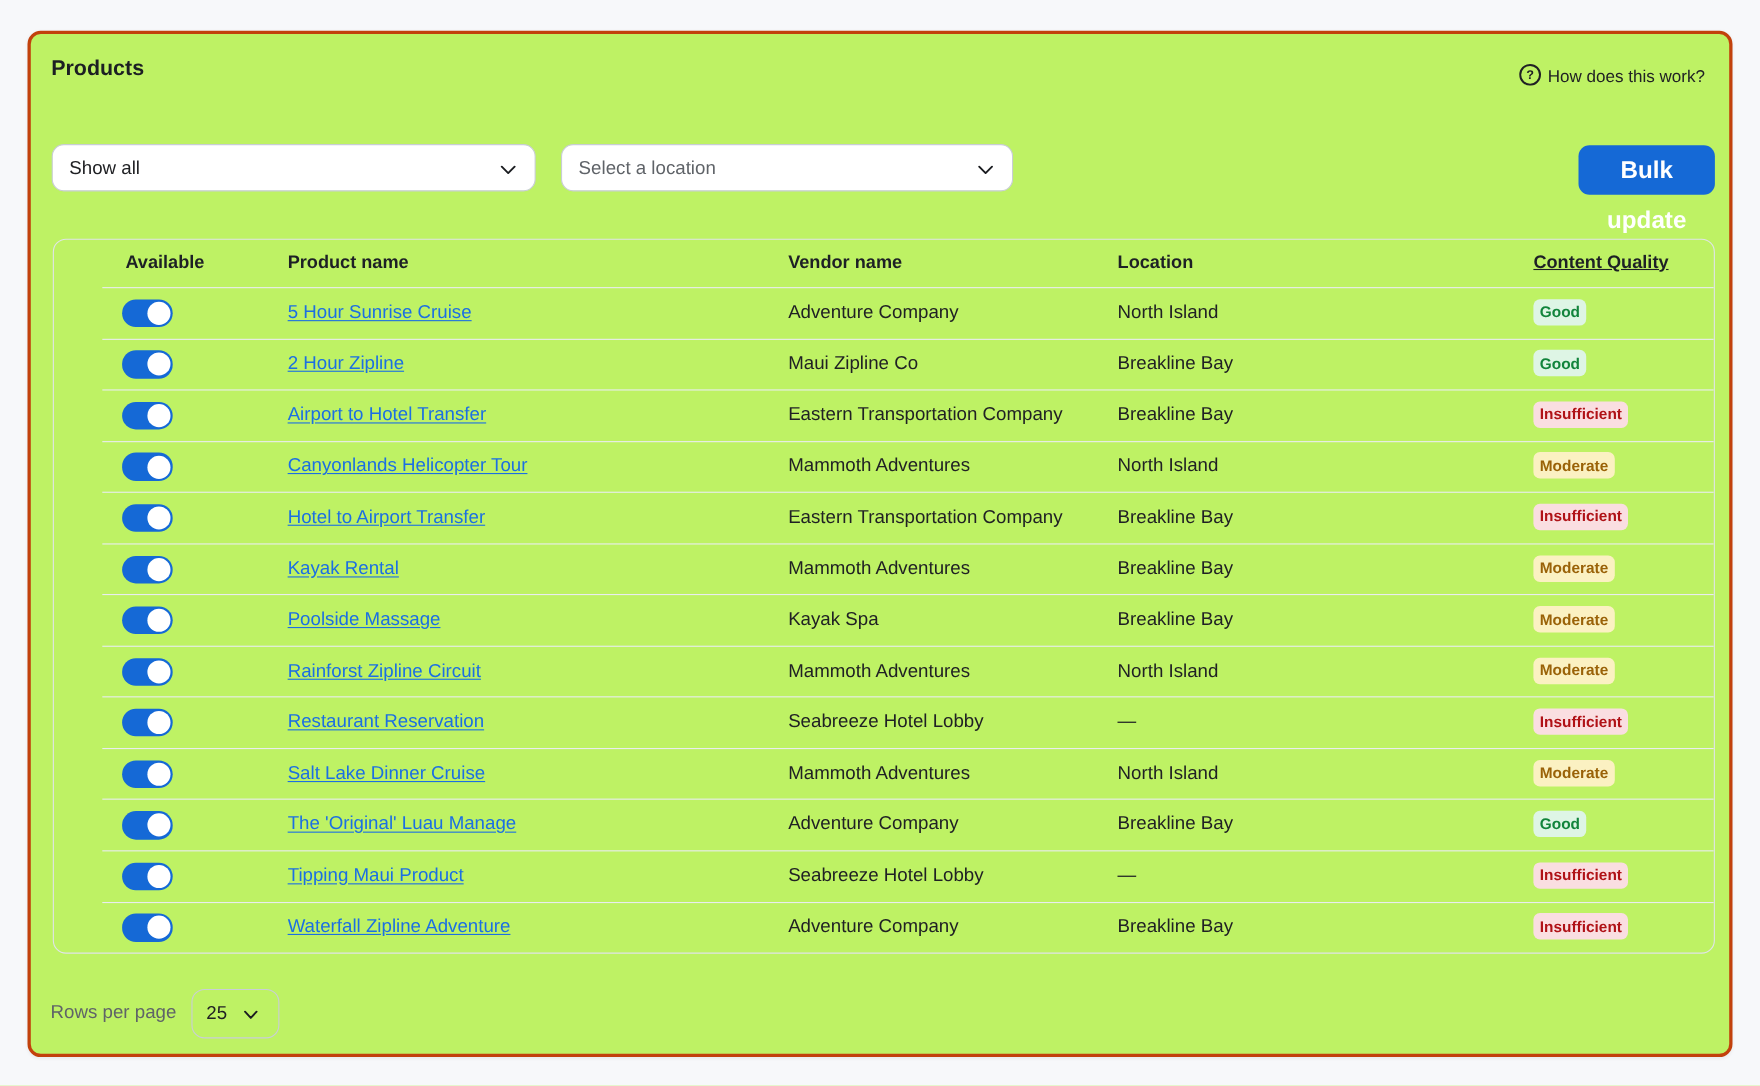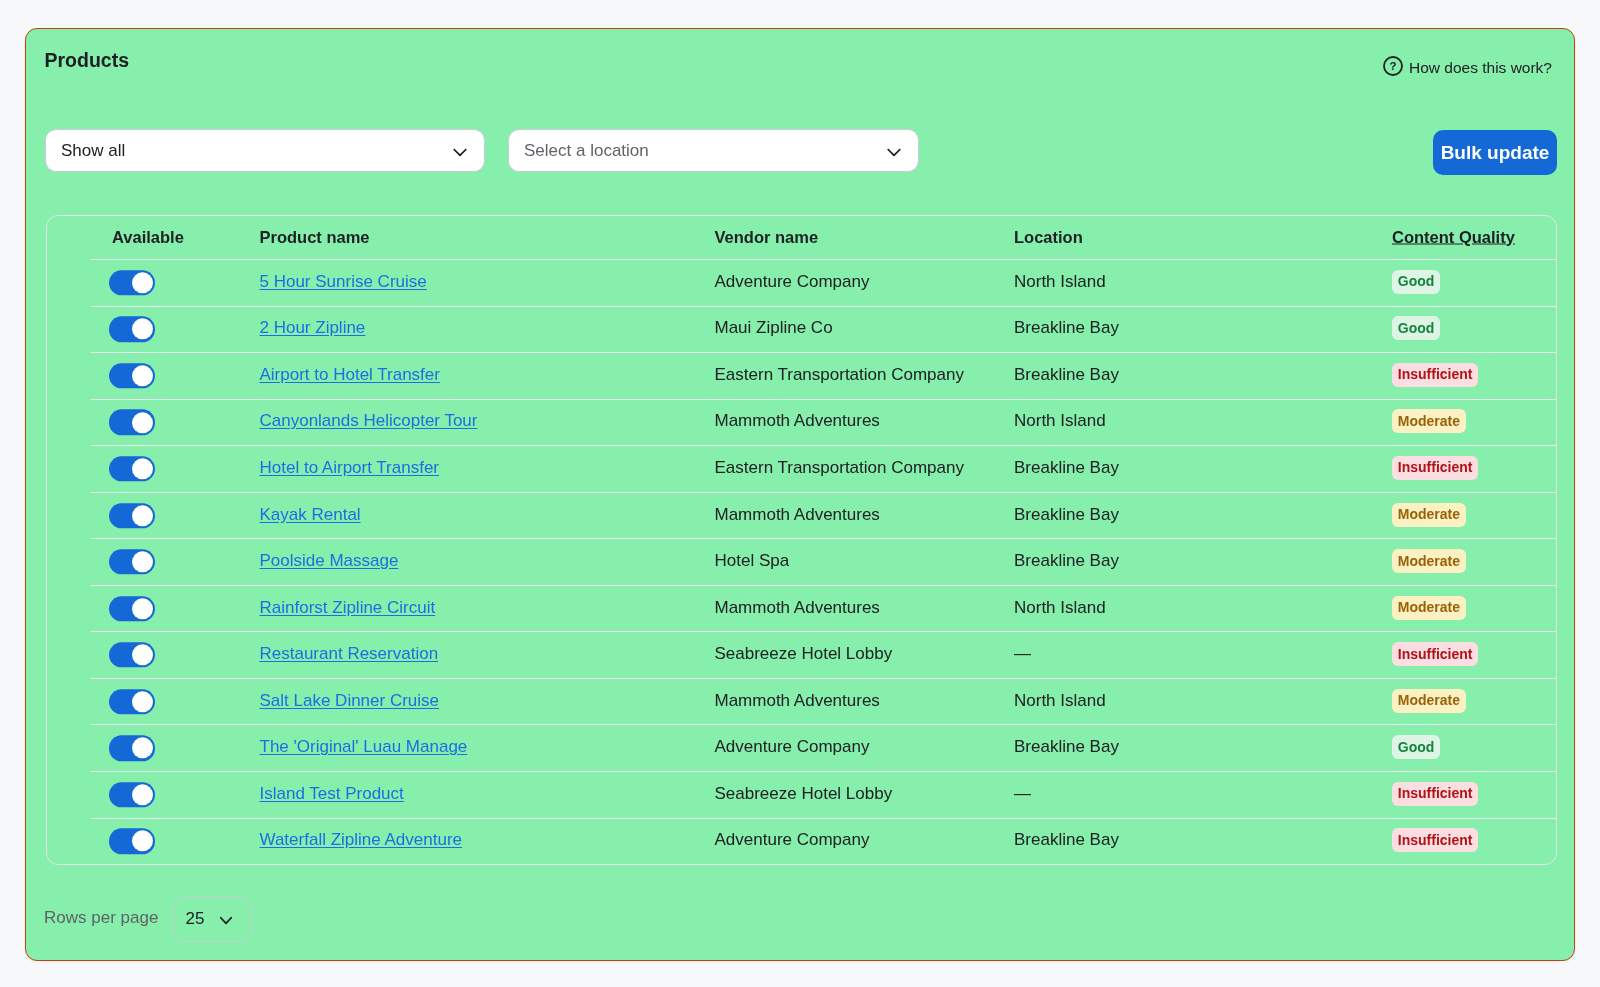--- a/index.html
+++ b/index.html
@@ -1,28 +1,28 @@
 <!DOCTYPE html>
 <html><head>
 <meta charset="utf-8">
 <style>
   html,body{margin:0;padding:0;}
   body{width:1600px;height:987px;background:#f7f8fa;font-family:"Liberation Sans",sans-serif;position:relative;overflow:hidden;}
-  .card{position:absolute;left:25px;top:28px;width:1550px;height:933px;background:#86efac;border:1px solid #c2410c;border-radius:12px;box-sizing:border-box;box-shadow:0 1px 3px rgba(16,24,40,.05);}
+  .card{position:absolute;left:25px;top:28px;width:1550px;height:933px;background:#bef264;border:3px solid #c2410c;border-radius:12px;box-sizing:border-box;box-shadow:0 1px 3px rgba(16,24,40,.05);}
   .title{position:absolute;left:18.5px;top:22px;font-size:19.5px;line-height:19.5px;font-weight:700;color:#1c1f23;}
   .subtitle{position:absolute;left:17px;top:45.5px;font-size:17.5px;line-height:17.5px;color:#5f6368;}
   .help{position:absolute;right:22px;top:27px;font-size:15.5px;line-height:20px;color:#202124;white-space:nowrap;}
   .help svg{vertical-align:-3.5px;margin-right:6px;}
   .filters{position:absolute;left:19px;top:100px;width:1512px;height:44px;}
   .sel{position:absolute;height:43px;border:1px solid #c8cdd5;border-radius:11px;box-sizing:border-box;background:#fff;font-size:17px;}
   .sel .lab{position:absolute;left:15px;top:12px;line-height:17px;}
   .sel svg{position:absolute;right:14px;top:12px;}
   .dark{color:#202124;}
   .ph{color:#5f6368;}
-  .btn{position:absolute;left:1388px;top:0.5px;width:124px;height:45px;background:#1569d6;color:#fff;font-weight:700;font-size:19px;border-radius:10px;text-align:center;line-height:45px;}
+  .btn{position:absolute;left:1388px;top:0.5px;width:124px;height:45px;background:#1569d6;color:#fff;font-weight:700;font-size:22px;border-radius:10px;text-align:center;line-height:45px;}
   .table{position:absolute;left:20px;top:186px;width:1511px;height:649.5px;border:1px solid #e0e4e8;border-radius:12px;box-sizing:border-box;overflow:hidden;padding-left:44px;}
   .thead{position:relative;height:43px;box-sizing:border-box;font-weight:700;font-size:16.5px;color:#1d2025;}
   .row{position:relative;height:46.56px;box-sizing:border-box;border-top:1px solid #e9edf0;font-size:17px;color:#202124;}
   .c1{position:absolute;left:21px;top:calc(50% - 1px);transform:translateY(-50%);}
   .c2{position:absolute;left:168.5px;top:calc(50% - 1px);transform:translateY(-50%);}
   .c3{position:absolute;left:623.5px;top:calc(50% - 1px);transform:translateY(-50%);}
   .c4{position:absolute;left:923px;top:calc(50% - 1px);transform:translateY(-50%);}
   .c5{position:absolute;left:1301px;top:calc(50% - 1px);transform:translateY(-50%);text-decoration:underline;}
   a.lnk{color:#1b6fe3;text-decoration:underline;text-underline-offset:2px;}
   .tog{position:absolute;left:18px;top:50%;transform:translateY(-50%);width:46px;height:25.3px;background:#1569d6;border-radius:12.65px;}
@@ -106,21 +106,21 @@
     <div class="row">
         <span class="tog"></span>
         <span class="c2"><a class="lnk" href="#">Kayak Rental</a></span>
         <span class="c3">Mammoth Adventures</span>
         <span class="c4">Breakline Bay</span>
         <span class="c5"><span class="badge b-mod">Moderate</span></span>
       </div>
     <div class="row">
         <span class="tog"></span>
         <span class="c2"><a class="lnk" href="#">Poolside Massage</a></span>
-        <span class="c3">Hotel Spa</span>
+        <span class="c3">Kayak Spa</span>
         <span class="c4">Breakline Bay</span>
         <span class="c5"><span class="badge b-mod">Moderate</span></span>
       </div>
     <div class="row">
         <span class="tog"></span>
         <span class="c2"><a class="lnk" href="#">Rainforst Zipline Circuit</a></span>
         <span class="c3">Mammoth Adventures</span>
         <span class="c4">North Island</span>
         <span class="c5"><span class="badge b-mod">Moderate</span></span>
       </div>
@@ -140,21 +140,21 @@
       </div>
     <div class="row">
         <span class="tog"></span>
         <span class="c2"><a class="lnk" href="#">The 'Original' Luau Manage</a></span>
         <span class="c3">Adventure Company</span>
         <span class="c4">Breakline Bay</span>
         <span class="c5"><span class="badge b-good">Good</span></span>
       </div>
     <div class="row">
         <span class="tog"></span>
-        <span class="c2"><a class="lnk" href="#">Island Test Product</a></span>
+        <span class="c2"><a class="lnk" href="#">Tipping Maui Product</a></span>
         <span class="c3">Seabreeze Hotel Lobby</span>
         <span class="c4">—</span>
         <span class="c5"><span class="badge b-ins">Insufficient</span></span>
       </div>
     <div class="row">
         <span class="tog"></span>
         <span class="c2"><a class="lnk" href="#">Waterfall Zipline Adventure</a></span>
         <span class="c3">Adventure Company</span>
         <span class="c4">Breakline Bay</span>
         <span class="c5"><span class="badge b-ins">Insufficient</span></span>

